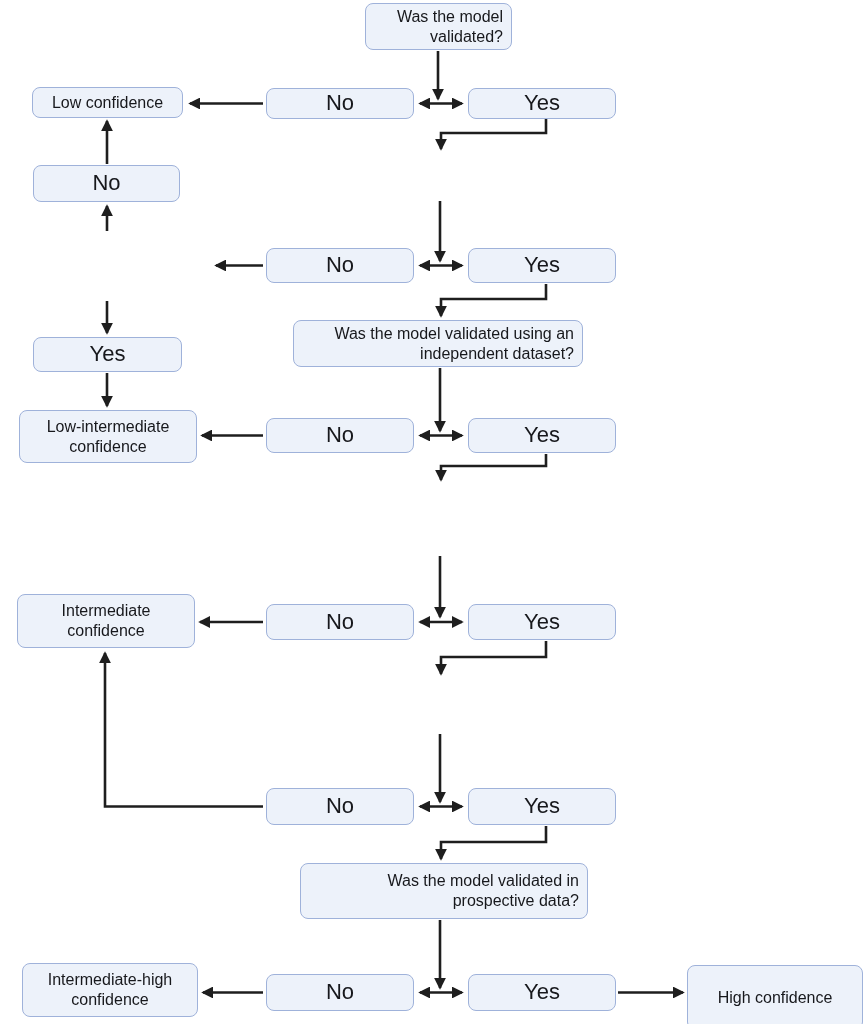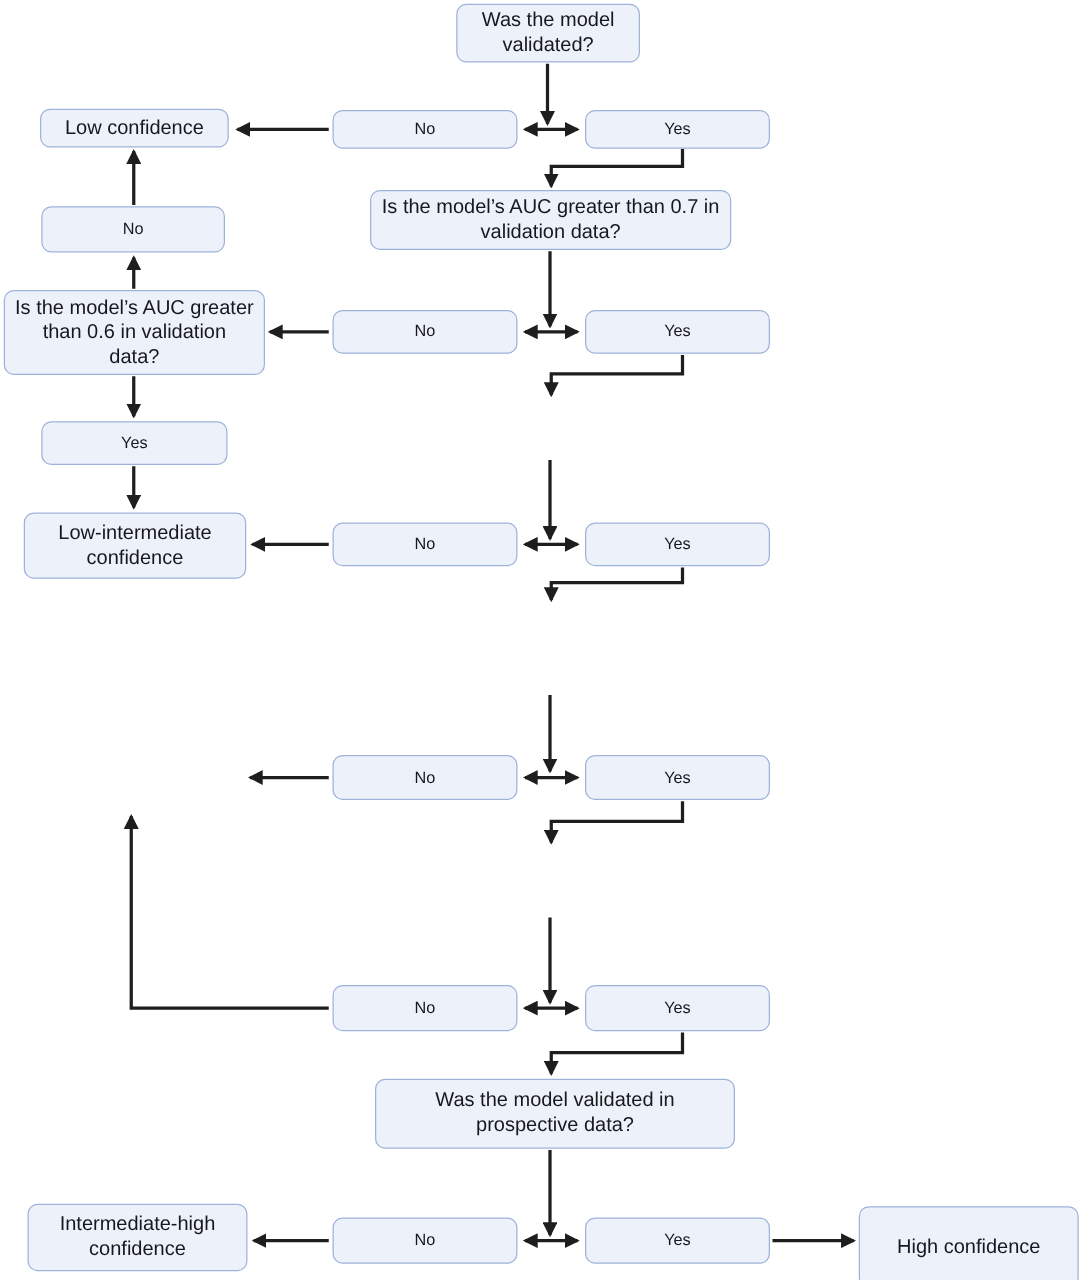--- a/index.html
+++ b/index.html
@@ -15,22 +15,22 @@
   .node{
     position:absolute;box-sizing:border-box;
     background:#edf2fa;
     border:1.6px solid #9fb2da;
     border-radius:8px;
     display:flex;align-items:center;justify-content:center;
     text-align:center;
     color:#17181c;
     padding:2px 8px;
   }
-  .q{font-size:16px;line-height:1.22;}
-  .ans{font-size:13px;line-height:1.1;}
+  .q{font-size:16px;line-height:1.22;text-align:right;}
+  .ans{font-size:22px;line-height:1.1;}
   .outcome{font-size:16px;line-height:1.22;}
 </style>
 </head>
 <body>
 
 <div id="canvas">
 
   <svg id="edges" viewBox="0 0 867 1024" xmlns="http://www.w3.org/2000/svg">
     <defs>
       <marker id="ah" viewBox="0 0 10 10" refX="8.5" refY="5" markerWidth="4.6" markerHeight="4.6" orient="auto-start-reverse">
@@ -74,55 +74,55 @@
   <div class="node outcome" style="left:32px;top:87px;width:151px;height:31px;">
     <span>Low confidence</span>
   </div>
   <div class="node ans" style="left:266px;top:88px;width:148px;height:31px;">
     <span>No</span>
   </div>
   <div class="node ans" style="left:468px;top:88px;width:148px;height:31px;">
     <span>Yes</span>
   </div>
 
-  <div class="node q" style="left:296px;top:152px;width:289px;height:48px;">
-    <span>Is the model’s AUC greater than 0.7 in validation data?</span>
-  </div>
 
   <div class="node ans" style="left:33px;top:165px;width:147px;height:37px;">
     <span>No</span>
   </div>
 
-  <div class="node q" style="left:3px;top:232px;width:209px;height:68px;">
-    <span>Is the model’s AUC greater than 0.6 in validation data?</span>
-  </div>
 
   <div class="node ans" style="left:266px;top:248px;width:148px;height:35px;">
     <span>No</span>
   </div>
   <div class="node ans" style="left:468px;top:248px;width:148px;height:35px;">
     <span>Yes</span>
   </div>
 
+  <div class="node q" style="left:293px;top:320px;width:290px;height:47px;">
+    <span>Was the model validated using an independent dataset?</span>
+  </div>
 
   <div class="node ans" style="left:33px;top:337px;width:149px;height:35px;">
     <span>Yes</span>
   </div>
 
   <div class="node outcome" style="left:19px;top:410px;width:178px;height:53px;">
     <span>Low-intermediate confidence</span>
   </div>
   <div class="node ans" style="left:266px;top:418px;width:148px;height:35px;">
     <span>No</span>
   </div>
   <div class="node ans" style="left:468px;top:418px;width:148px;height:35px;">
     <span>Yes</span>
   </div>
 
 
+  <div class="node outcome" style="left:17px;top:594px;width:178px;height:54px;">
+    <span>Intermediate confidence</span>
+  </div>
   <div class="node ans" style="left:266px;top:604px;width:148px;height:36px;">
     <span>No</span>
   </div>
   <div class="node ans" style="left:468px;top:604px;width:148px;height:36px;">
     <span>Yes</span>
   </div>
 
 
   <div class="node ans" style="left:266px;top:788px;width:148px;height:37px;">
     <span>No</span>

